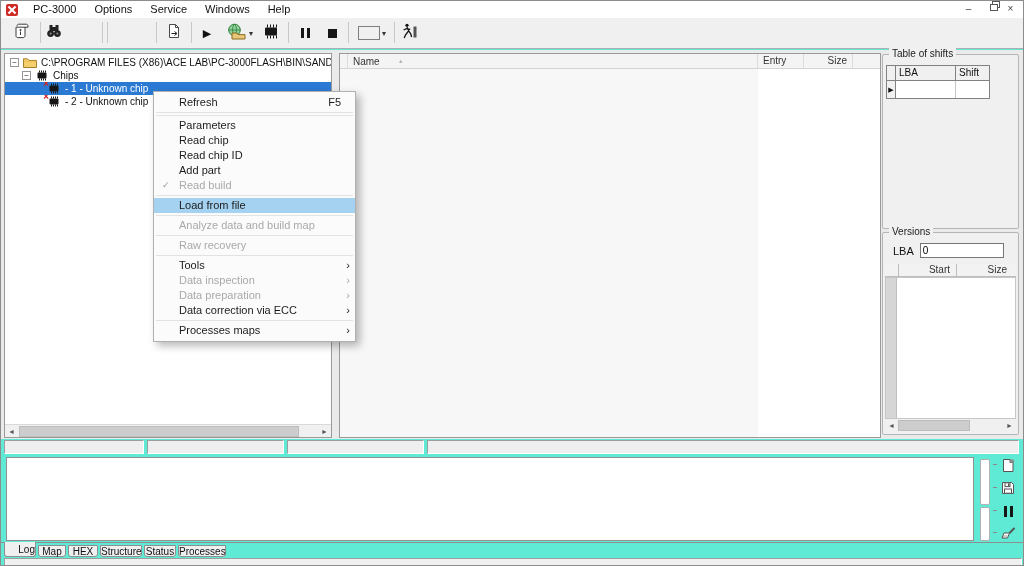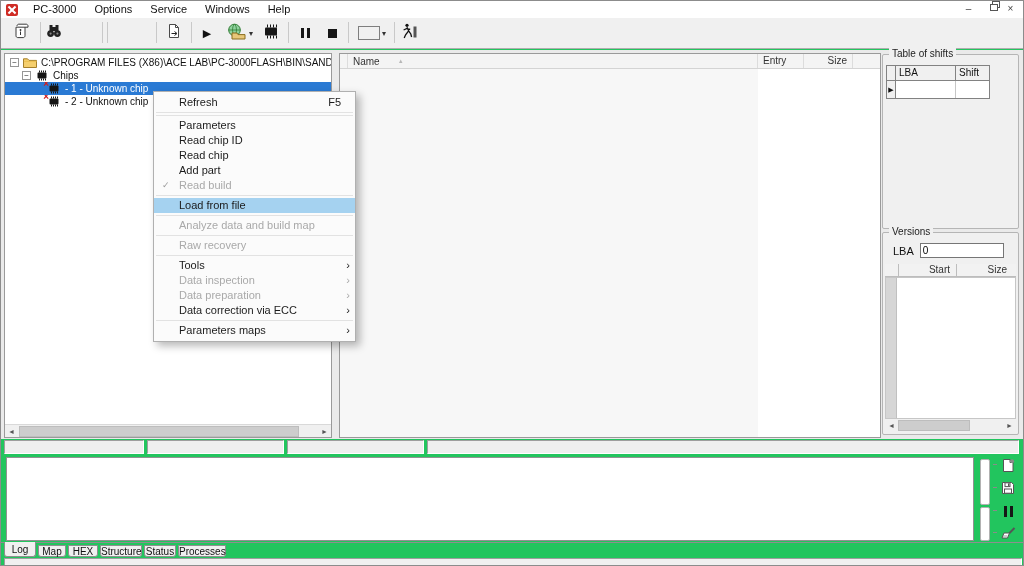--- a/index.html
+++ b/index.html
@@ -1,17 +1,17 @@
 <!DOCTYPE html>
 <html><head>
 <meta charset="utf-8">
 <style>
   * { margin:0; padding:0; box-sizing:border-box; }
   html,body { width:1024px; height:566px; font-family:"Liberation Sans","DejaVu Sans",sans-serif; }
-  .window { position:relative; width:1024px; height:566px; background:#22c55e; border:1px solid #8c8c8c; overflow:hidden; }
+  .window { position:relative; width:1024px; height:566px; background:#5eead4; border:1px solid #8c8c8c; overflow:hidden; }
 
   
   .titlebar { position:absolute; left:0; top:0; width:100%; height:17px; background:#ffffff; display:flex; align-items:center; }
   .appicon { width:12px; height:12px; margin:0 6px 0 5px; background:#cf2b24; border-radius:2px; position:relative; }
   .appicon::before, .appicon::after { content:""; position:absolute; left:1px; top:5px; width:10px; height:2px; background:#ffffff; }
   .appicon::before { transform:rotate(45deg); }
   .appicon::after  { transform:rotate(-45deg); }
   .menuitem { font-size:11px; color:#111; padding:0 9px; height:17px; line-height:17px; }
   .wincontrols { position:absolute; right:2px; top:0; display:flex; }
   .winbtn { width:21px; height:16px; text-align:center; font-size:10px; line-height:15px; color:#444; }
@@ -320,44 +320,44 @@
   </div>
   <div class="sidebtn" style="left:998px;top:525px;">
     <span><svg width="15" height="14" viewBox="0 0 15 14">
           <path d="M1 13 L6.5 13 L8.5 8 L3 8 Z" fill="#fff" stroke="#555"></path>
           <path d="M8.5 8 L13.5 3" stroke="#555" stroke-width="2"></path>
           <path d="M2 11 h4.5" stroke="#999"></path>
         </svg></span>
   </div>
 
   <div class="tabsrow">
-    <div class="tab active" style="left:3px;width:32px;">Log</div>
+    <div class="tab active" style="left:3px;width:32px;text-align:right;">Log</div>
     <div class="tab" style="left:37px;width:28px;">Map</div>
     <div class="tab" style="left:67px;width:30px;">HEX</div>
     <div class="tab" style="left:99px;width:42px;">Structure</div>
     <div class="tab" style="left:143px;width:32px;">Status</div>
     <div class="tab" style="left:177px;width:48px;">Processes</div>
   </div>
   <div class="bottombar"></div>
 
   <div class="cmenu">
     <div class="mi">
         <span>Refresh</span>
         <span>F5</span>
       </div>
     <div class="sep"></div>
     <div class="sep"></div>
     <div class="mi">
         <span>Parameters</span>
       </div>
     <div class="mi">
+        <span>Read chip</span>
+      </div>
+    <div class="mi">
         <span>Read chip ID</span>
-      </div>
-    <div class="mi">
-        <span>Read chip</span>
       </div>
     <div class="mi">
         <span>Add part</span>
       </div>
     <div class="mi dis">
         <span class="chk">✓</span>
         <span>Read build</span>
       </div>
     <div class="sep"></div>
     <div class="mi hl">
@@ -383,18 +383,18 @@
     <div class="mi dis">
         <span>Data preparation</span>
         <span class="arr">›</span>
       </div>
     <div class="mi">
         <span>Data correction via ECC</span>
         <span class="arr">›</span>
       </div>
     <div class="sep"></div>
     <div class="mi">
-        <span>Parameters maps</span>
+        <span>Processes maps</span>
         <span class="arr">›</span>
       </div>
   </div>
 
 </div>
 
 </body></html>

